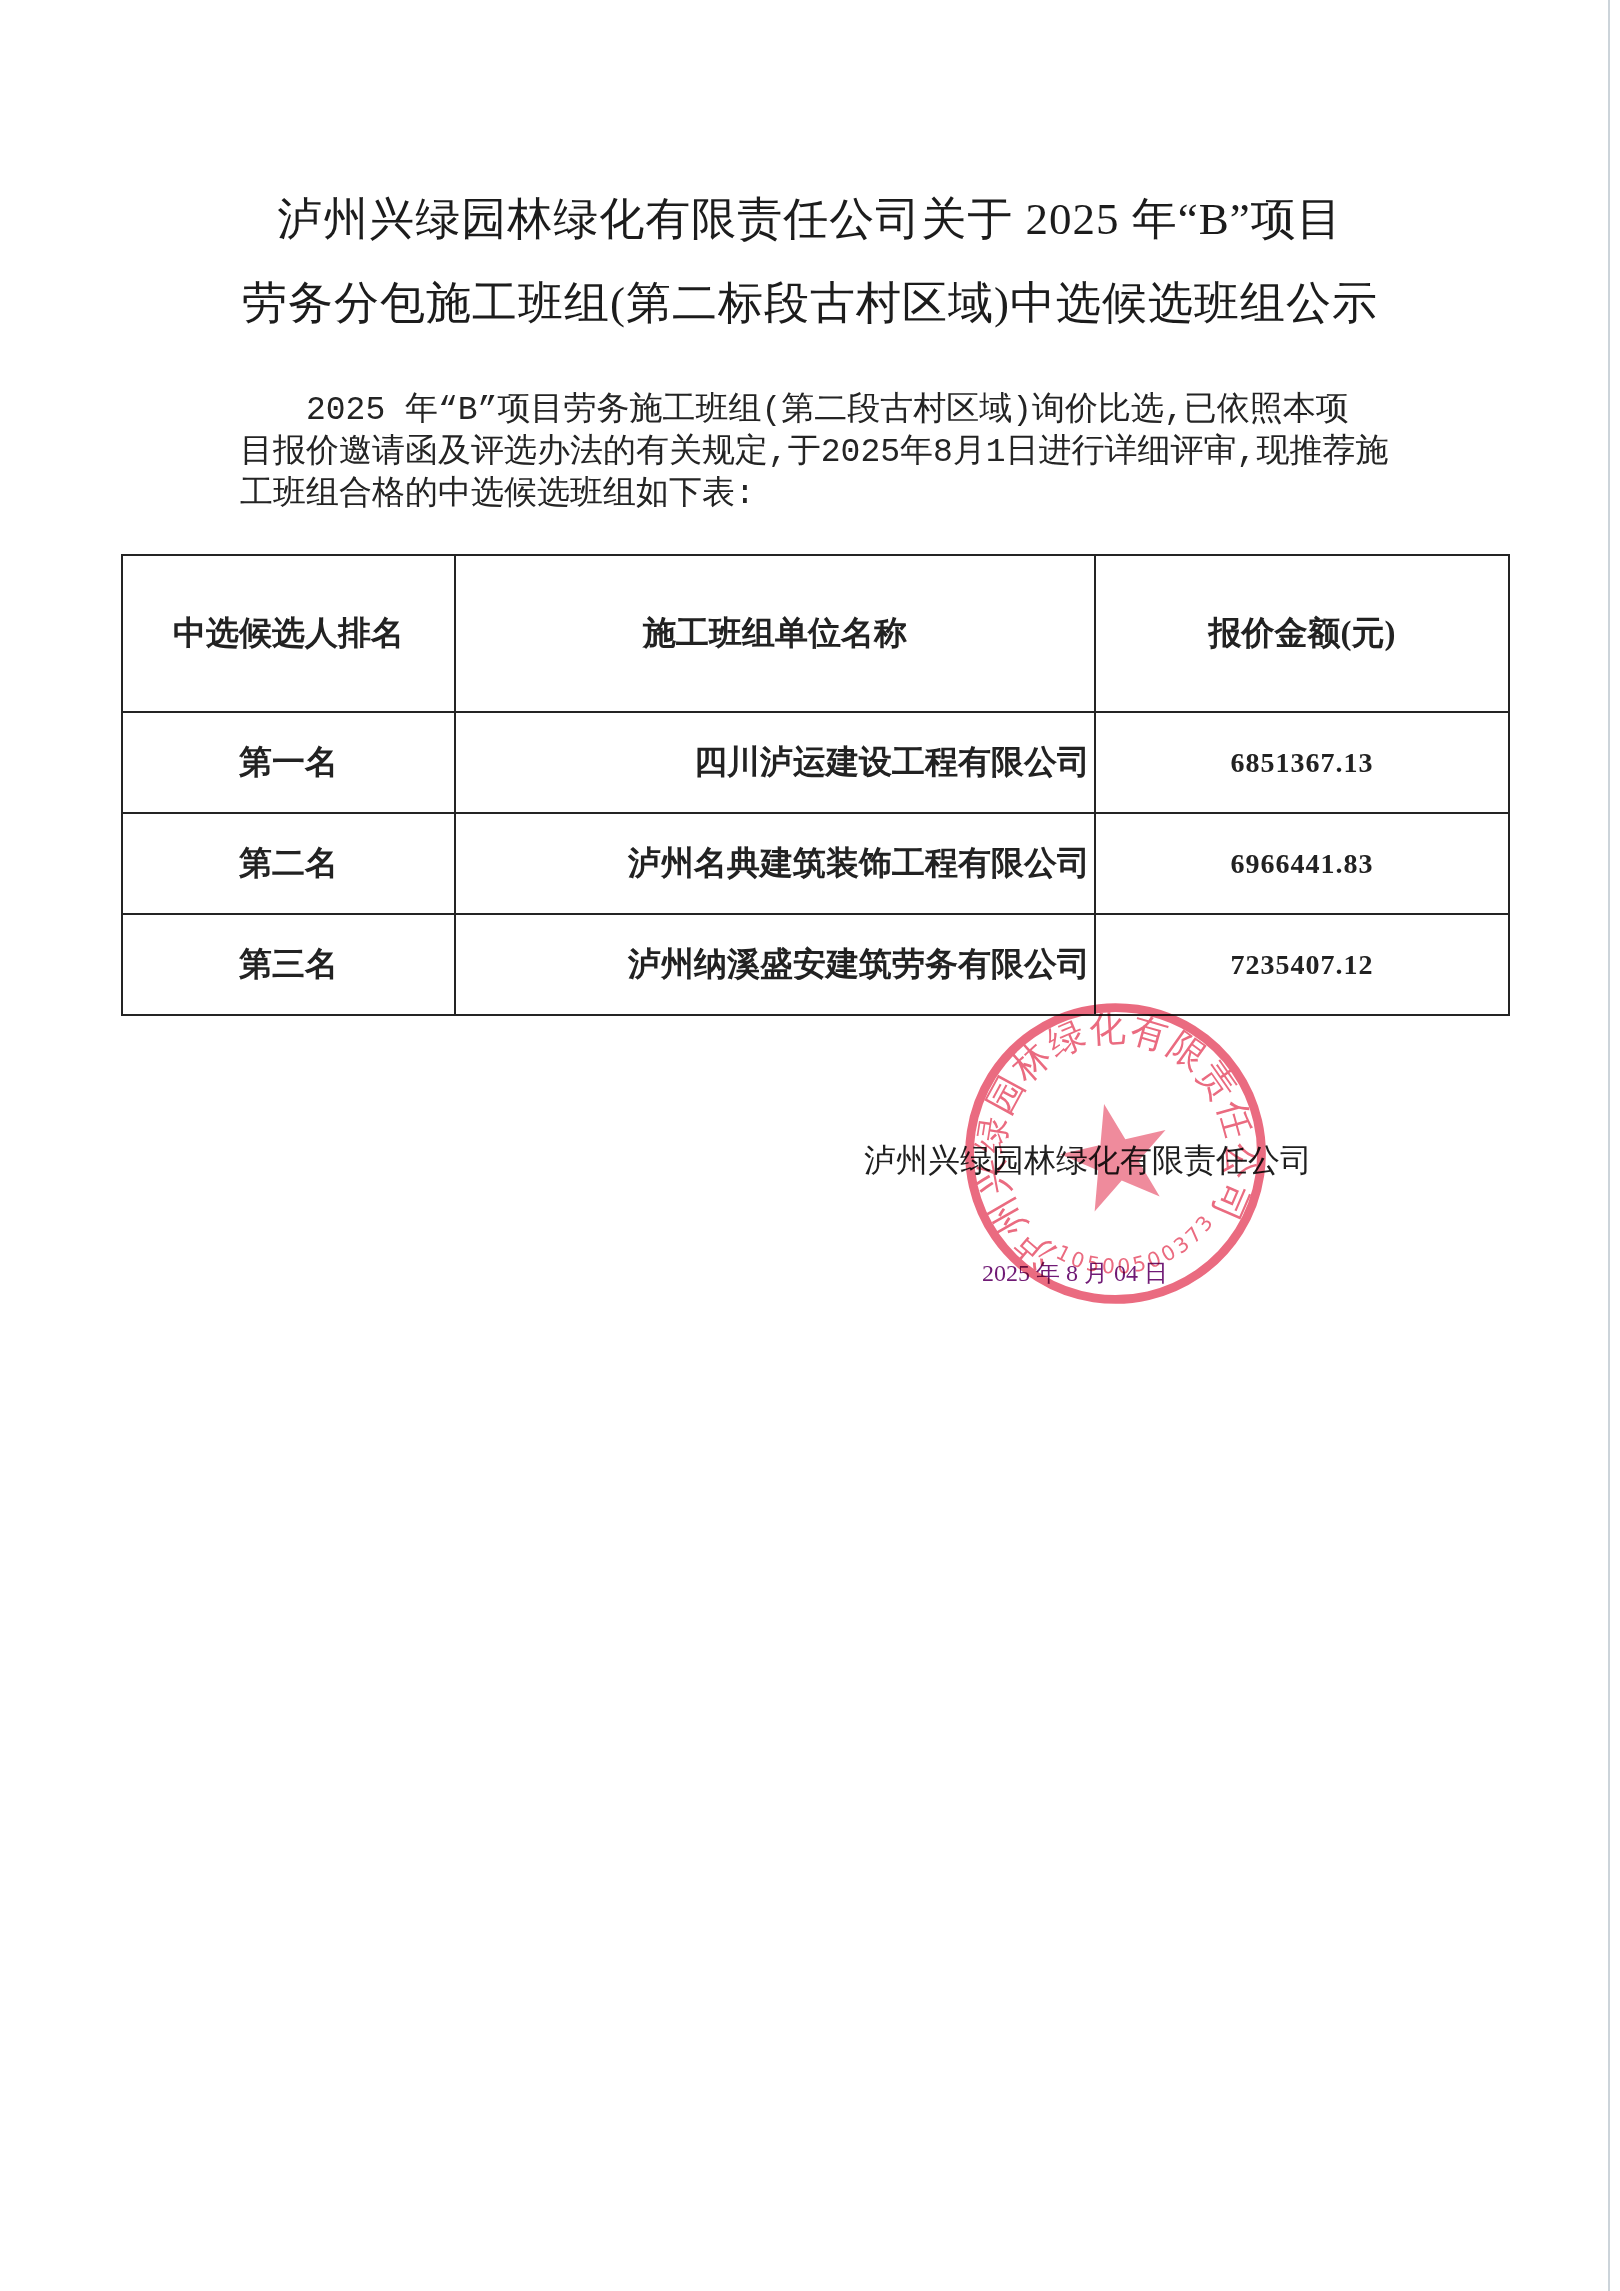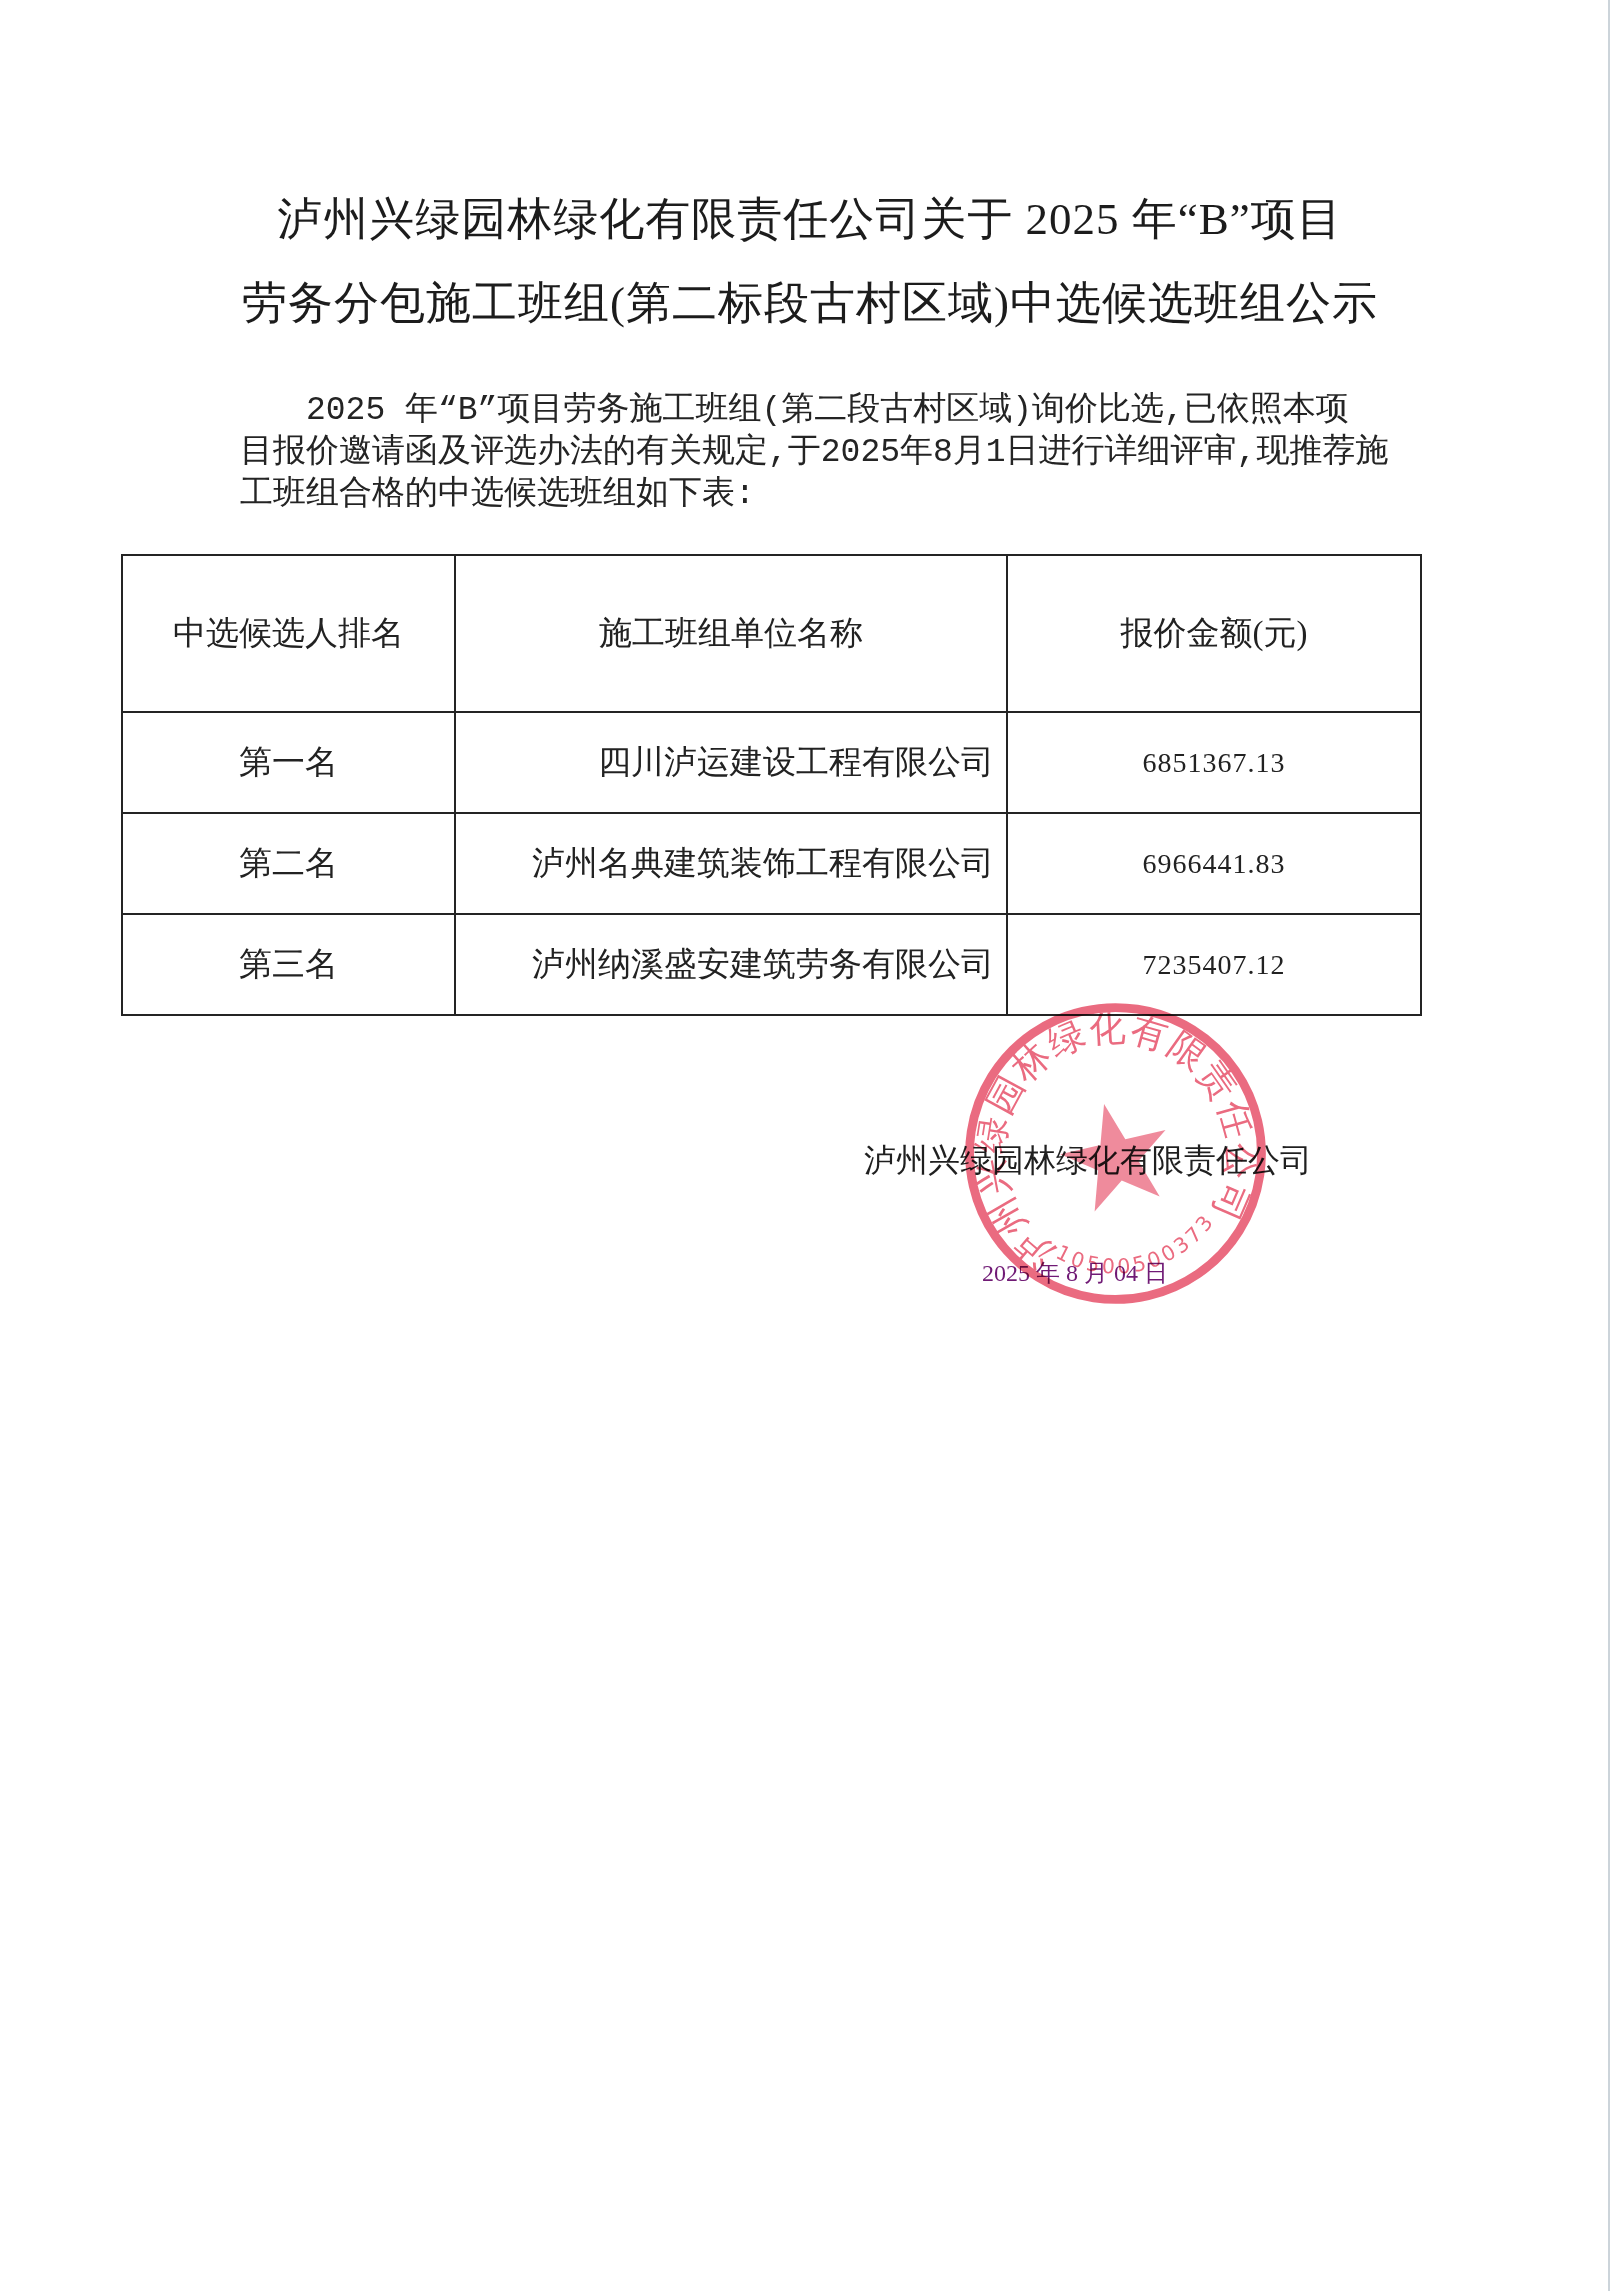--- a/index.html
+++ b/index.html
@@ -29,29 +29,29 @@
   table.doc-table{
     position:absolute;left:121px;top:554px;
     width:1299px;
     border-collapse:collapse;table-layout:fixed;
     background:transparent;
     font-size:33px;color:#222;
   }
   table.doc-table th,table.doc-table td{
     border:2px solid #242424;
     background:transparent;
-    font-weight:400;
+    font-weight:700;
     vertical-align:middle;
-    padding:12px;
+    padding:4px;
   }
   table.doc-table{border:2.9px solid #1e1e1e;}
   tr.hdr{height:157px;}
   tr.row{height:101px;}
   .c-rank{width:333px;text-align:center;}
-  .c-comp{width:552px;text-align:center;border-radius:13px;}
+  .c-comp{width:640px;text-align:center;border-radius:13px;}
   td.c-comp{text-align:right;padding-left:17.6px;}
   .c-amt{width:414px;text-align:center;}
   td.c-amt{font-size:28px;letter-spacing:1px;}
   .sign-company{
     position:absolute;left:864px;top:1139px;
     font-size:32px;color:#1f1f1f;white-space:nowrap;z-index:3;
   }
   .sign-date{
     position:absolute;left:982px;top:1225px;
     font-size:24px;color:#701a75;white-space:nowrap;z-index:3;margin-top:32px;

